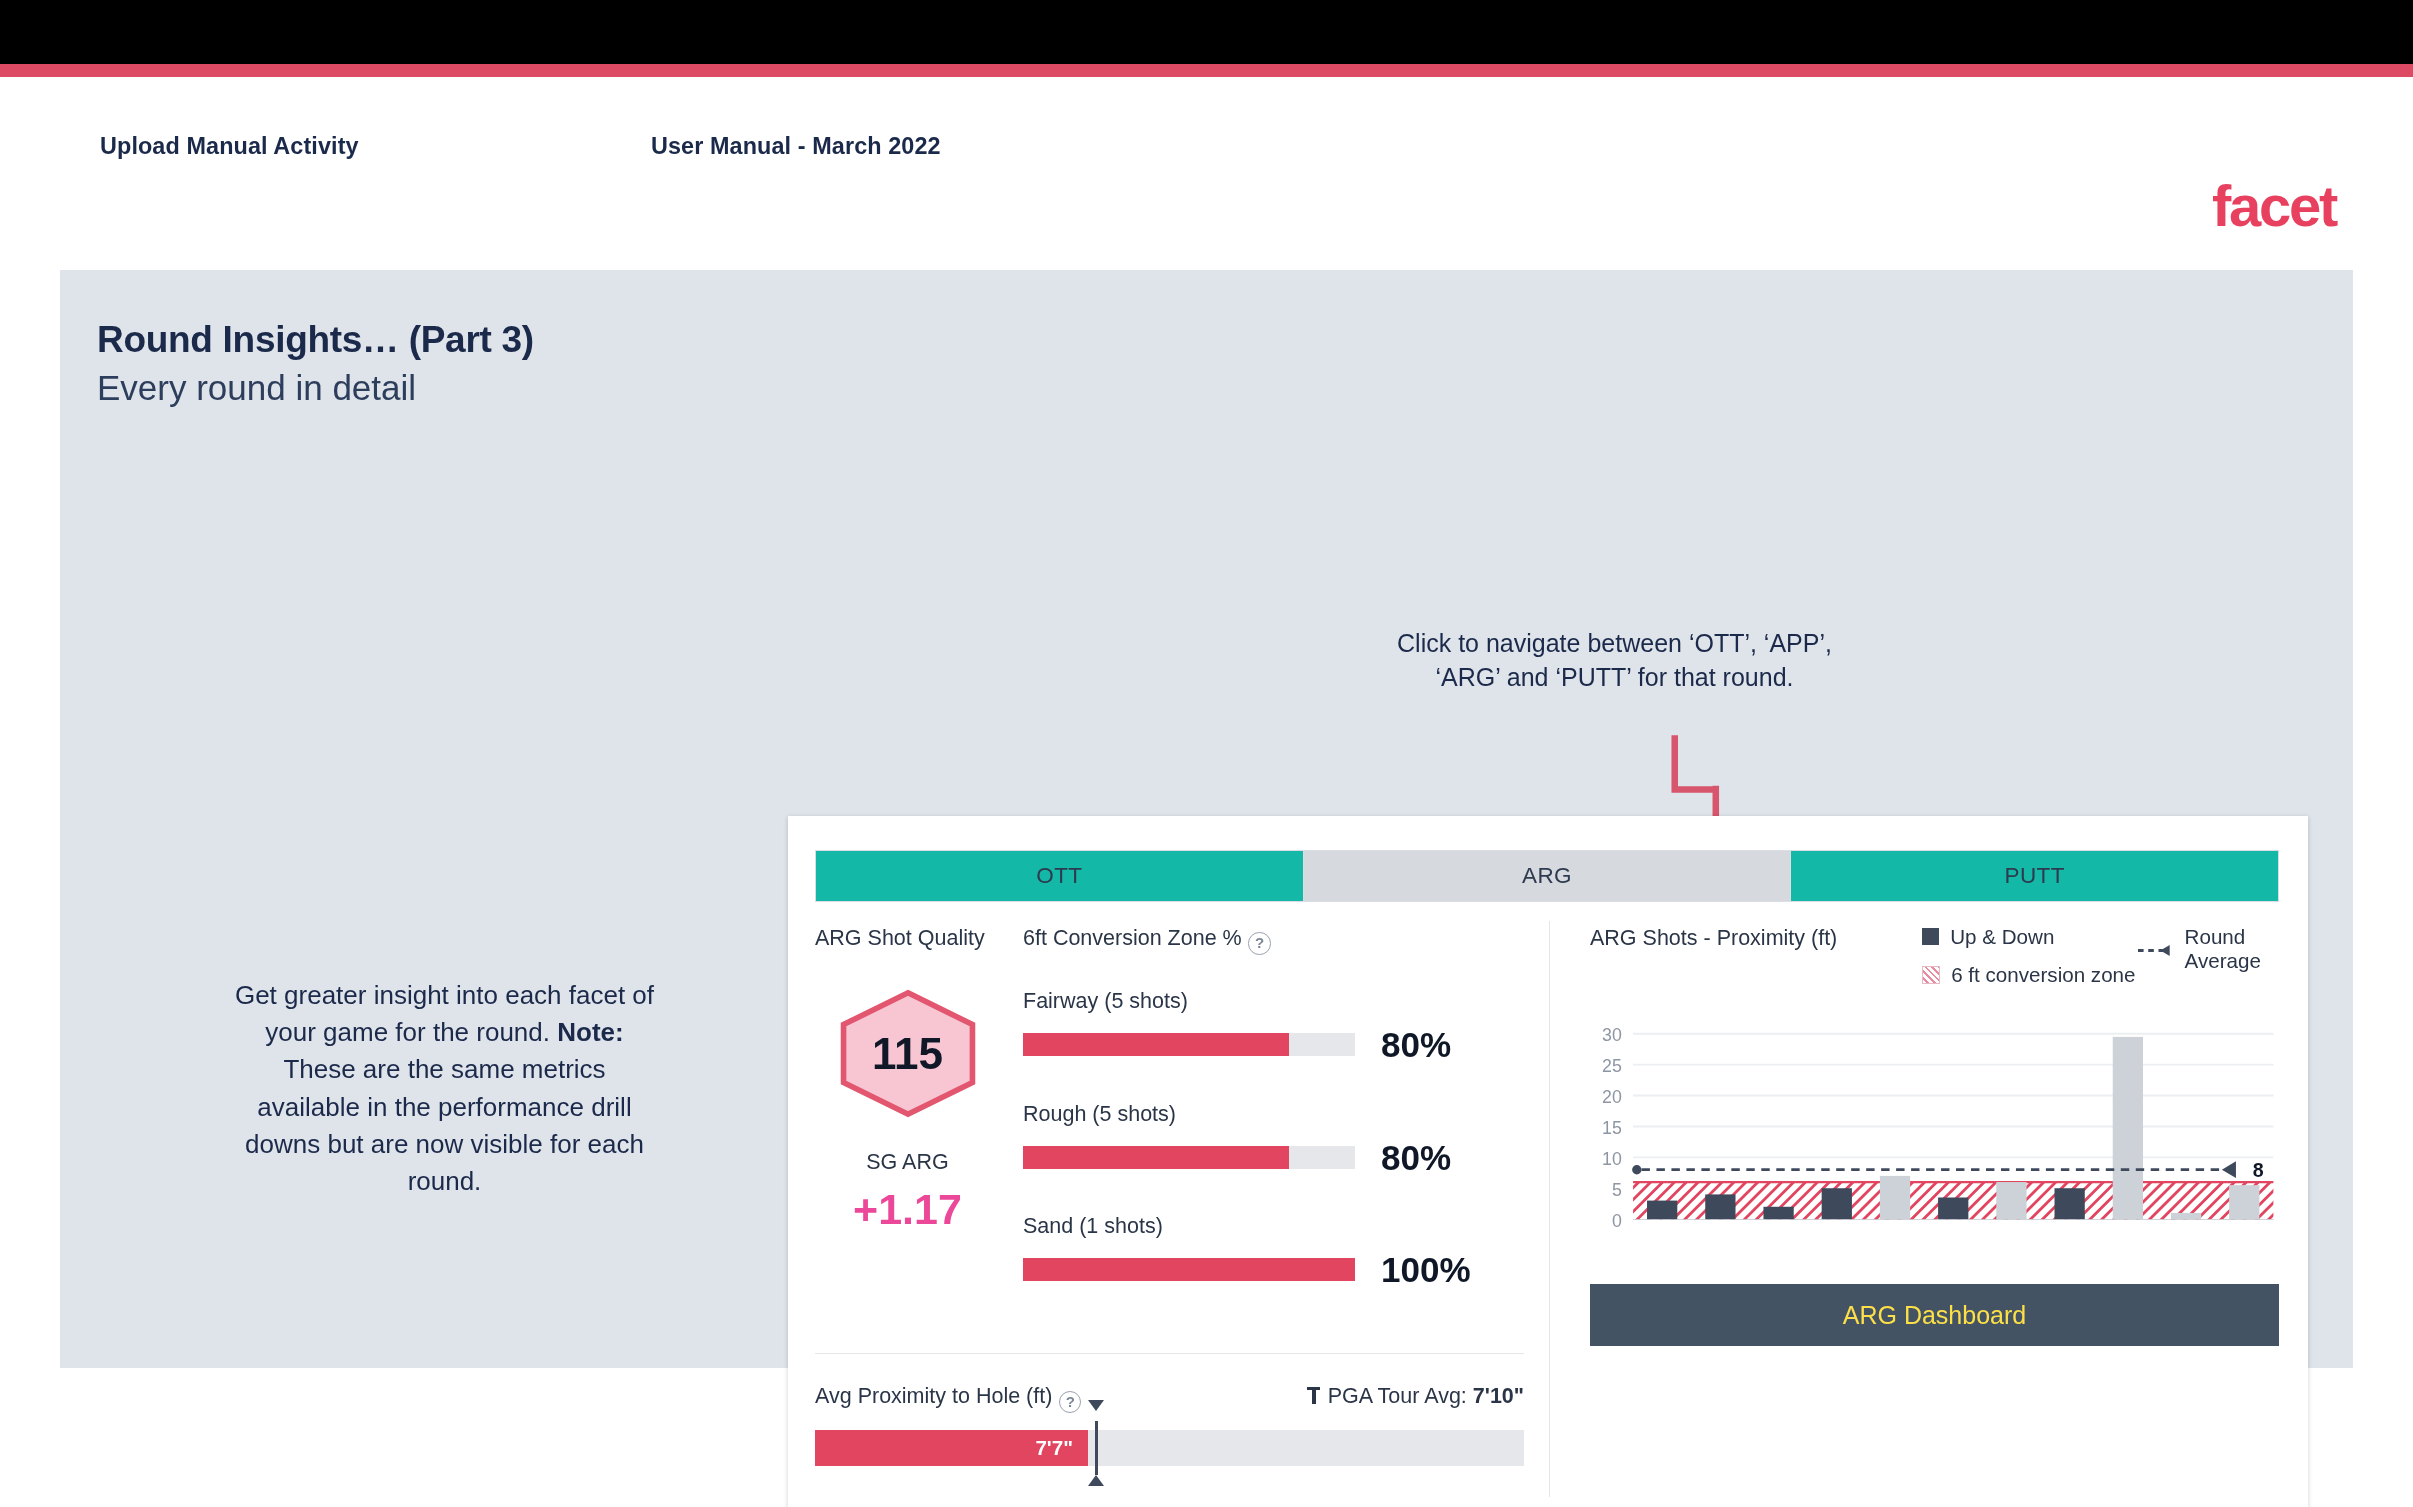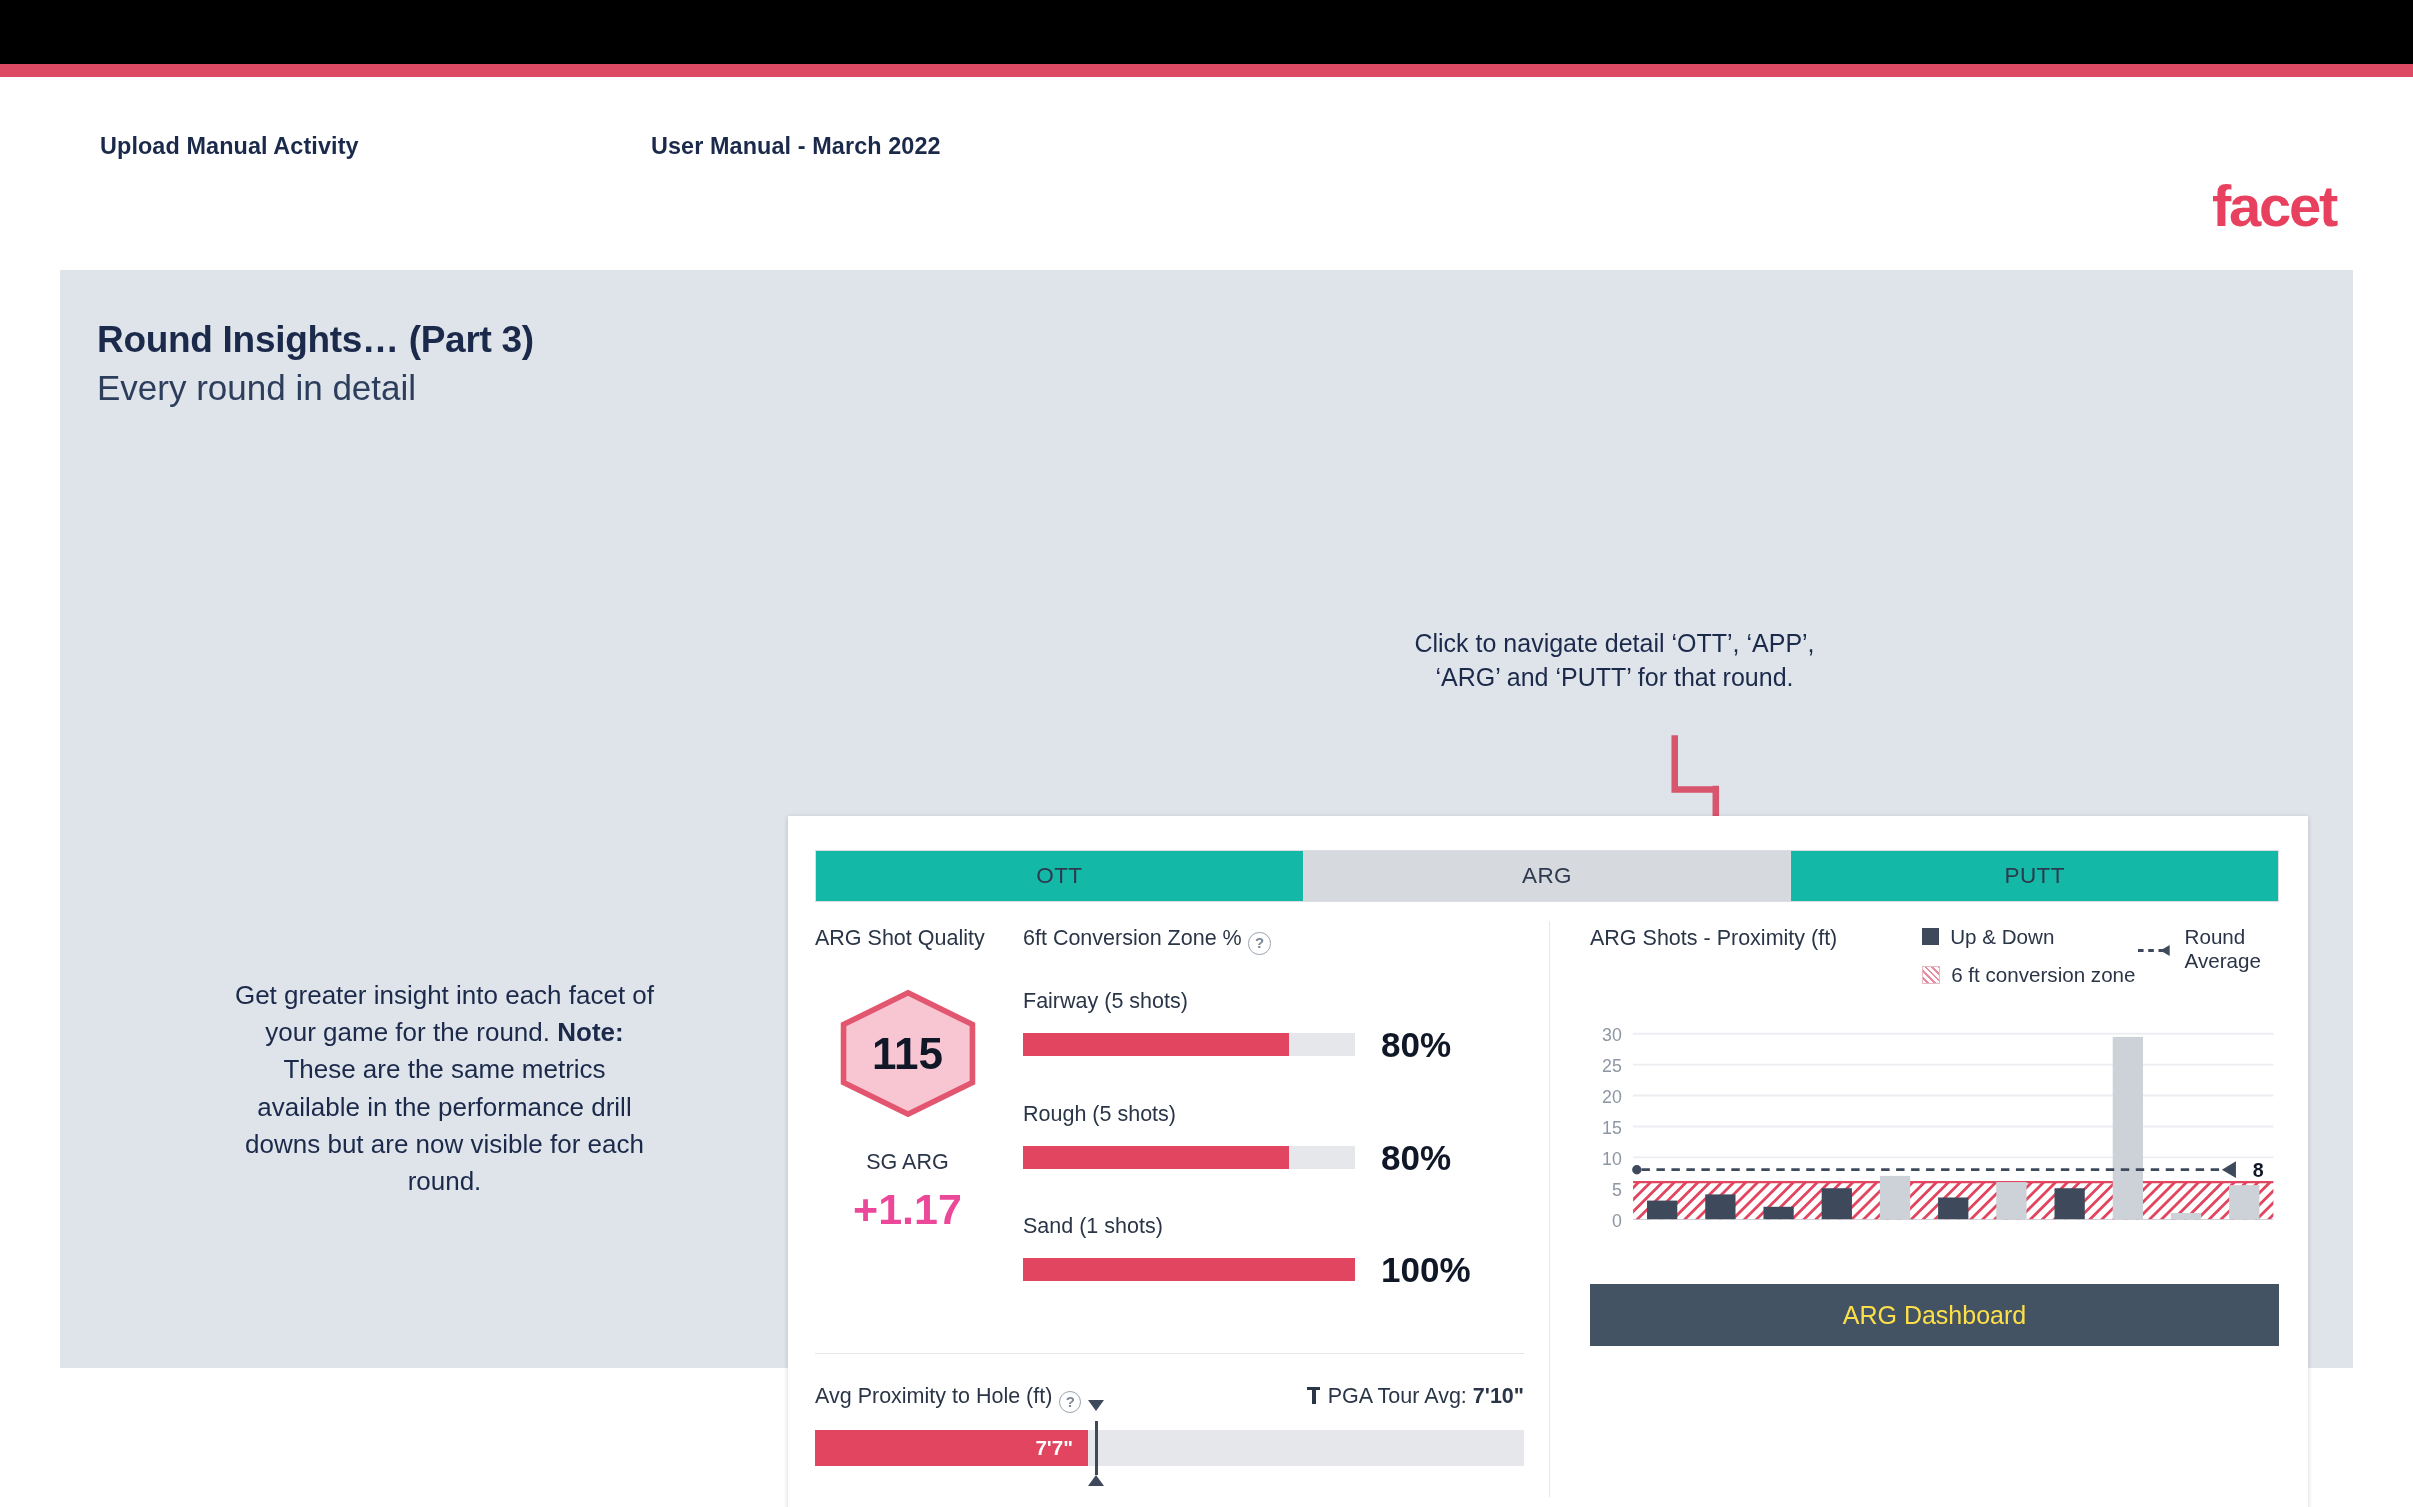--- a/index.html
+++ b/index.html
@@ -245,21 +245,21 @@
   <div class="logo">facet</div>
   <div class="hdr-rule"></div>
 </div>
 
 <div class="slide">
 
   <div class="slide-title">Round Insights… (Part 3)</div>
   <div class="slide-sub">Every round in detail</div>
 
   <div class="callout">
-    <span>Click to navigate detail ‘OTT’, ‘APP’,</span><br>
+    <span>Click to navigate between ‘OTT’, ‘APP’,</span><br>
     <span>‘ARG’ and ‘PUTT’ for that round.</span>
   </div>
 
   <div class="arrow-wrap">
     <svg width="84" height="109" viewBox="0 0 90 116">
       <path d="M4 0 L4 58 L48 58" stroke="#d7566e" stroke-width="7" fill="none"></path>
       <path d="M48 54 L48 96" stroke="#d7566e" stroke-width="7" fill="none"></path>
       <path d="M48 114 L36 92 L60 92 Z" fill="#d7566e"></path>
     </svg>
   </div>

